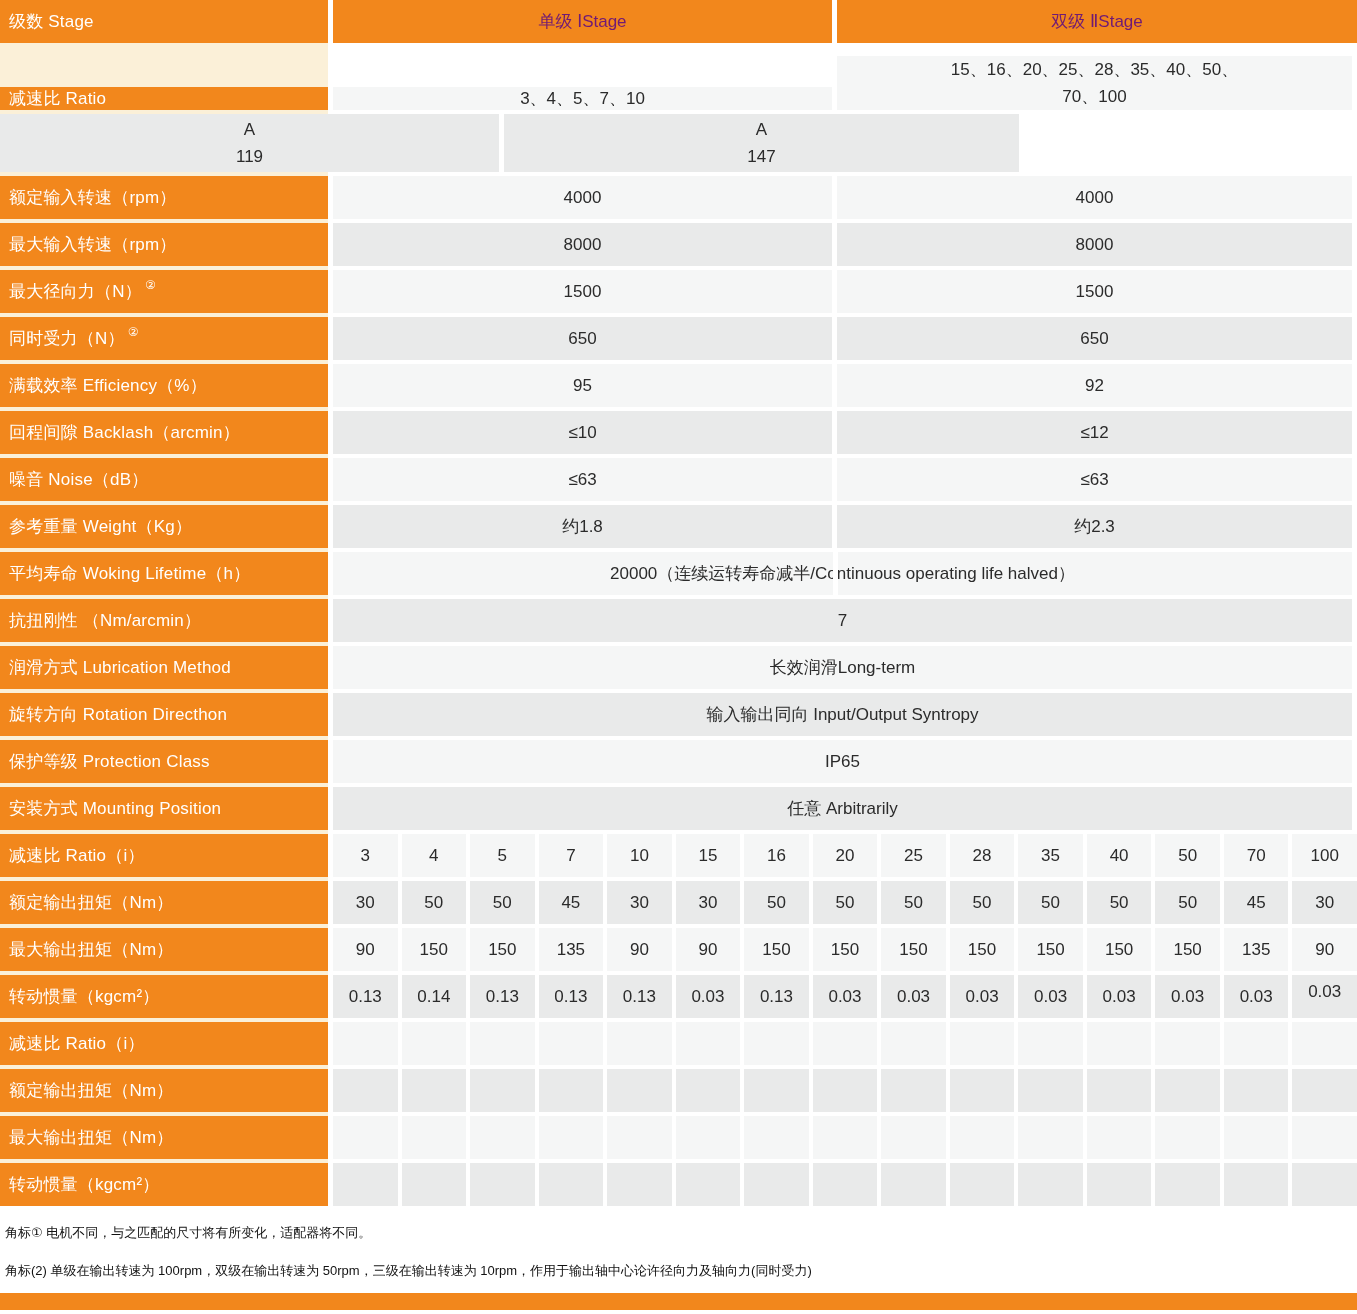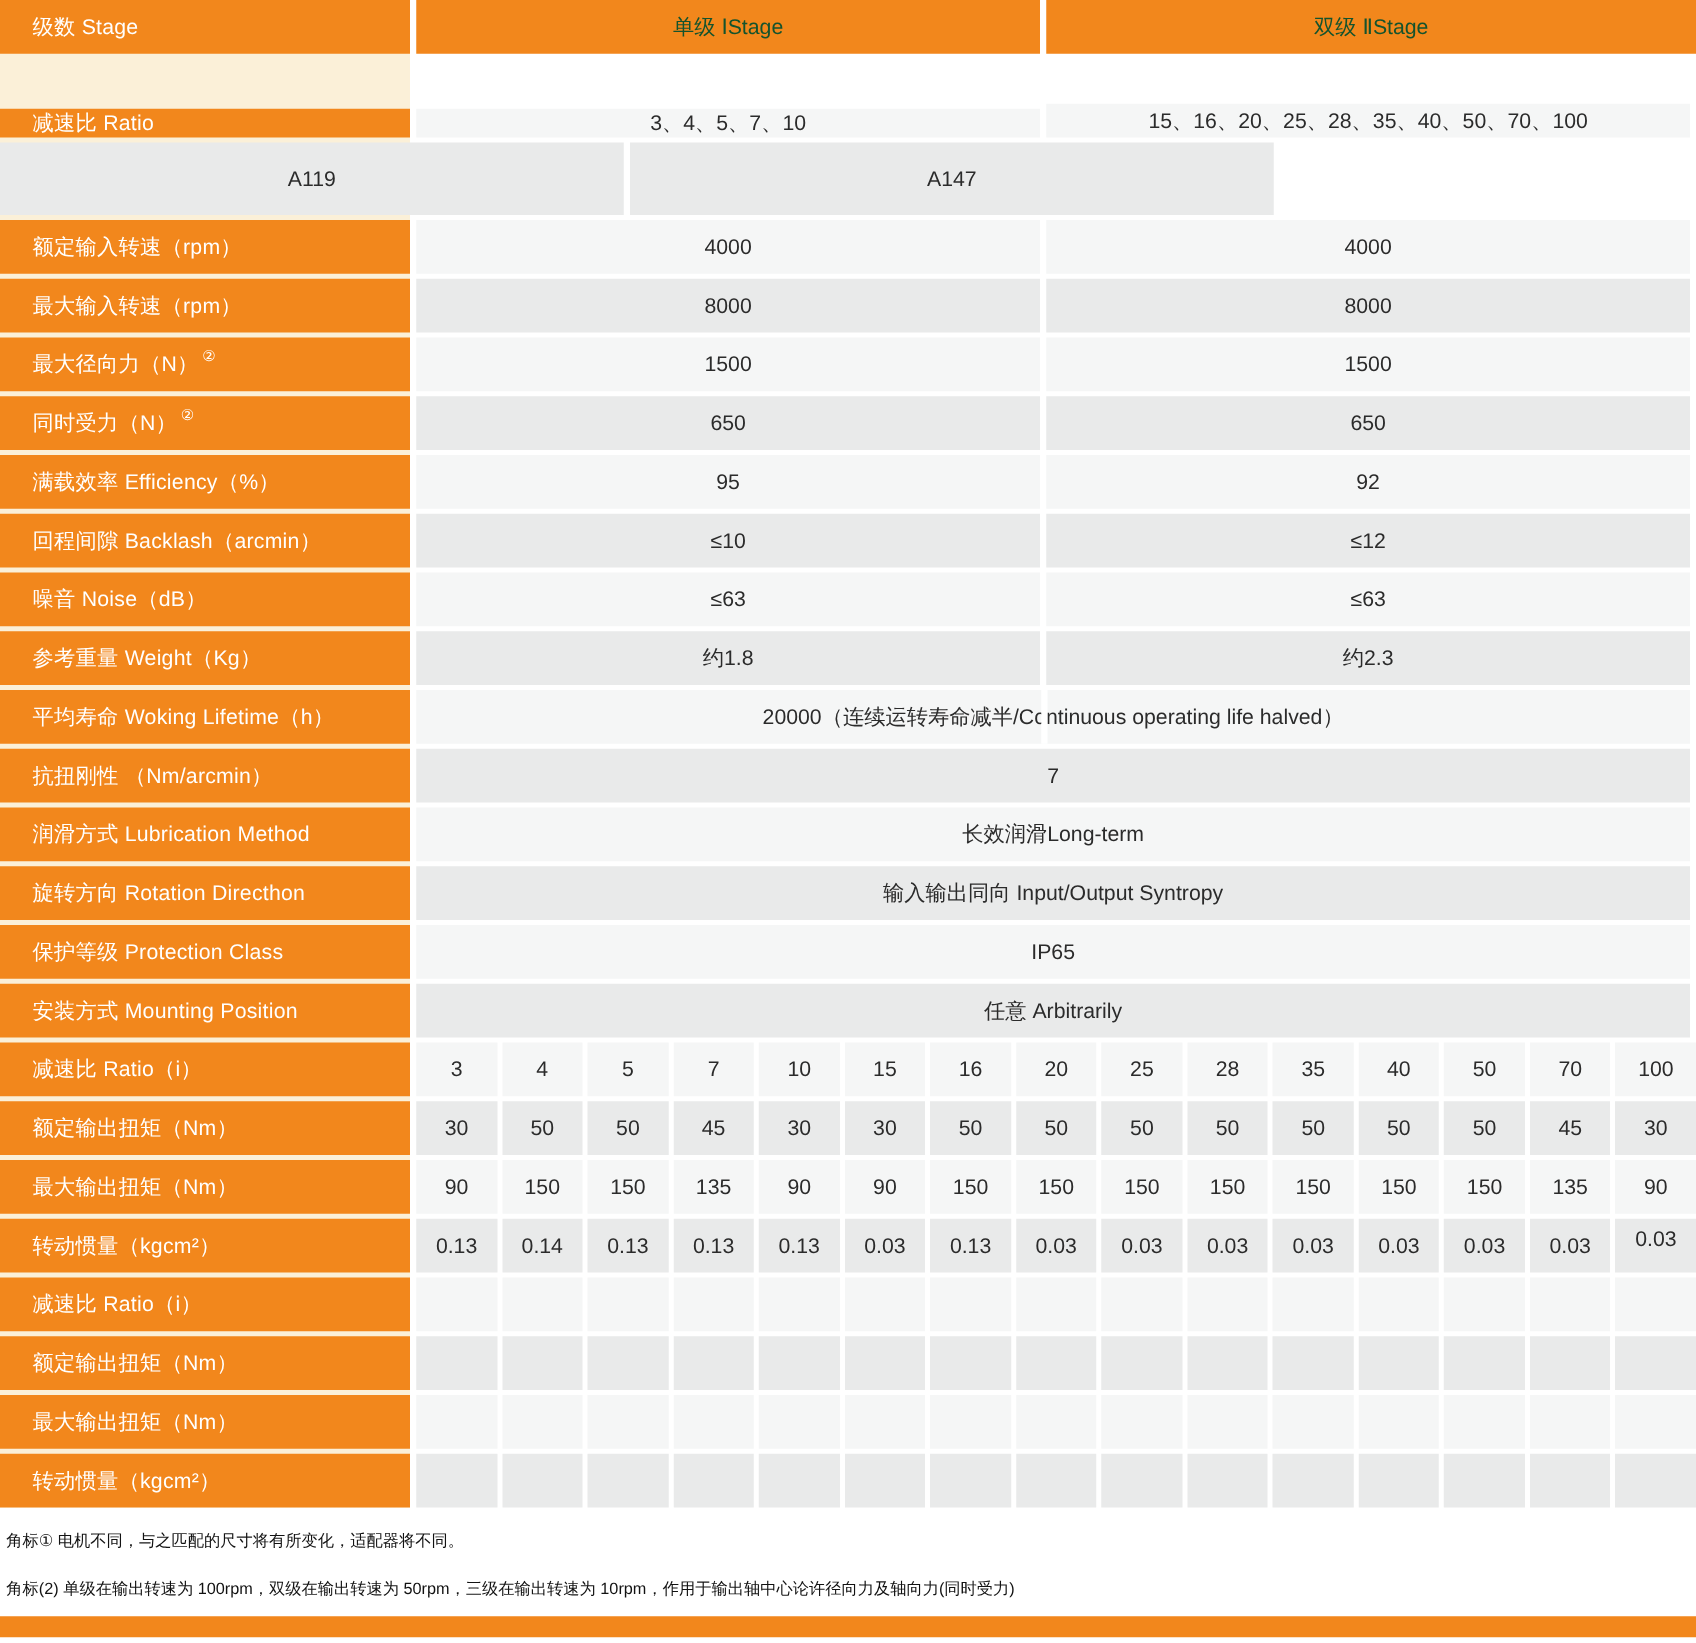--- a/index.html
+++ b/index.html
@@ -3,32 +3,32 @@
 <meta charset="utf-8">
 <style>
   html,body{margin:0;padding:0;background:#ffffff;}
   body{width:1357px;font-family:"Liberation Sans","DejaVu Sans",sans-serif;-webkit-font-smoothing:antialiased;}
   .table{width:1357px;background:linear-gradient(to right,#FBF0D8 0,#FBF0D8 328px,#ffffff 328px);}
   .row{display:flex;height:43px;margin-bottom:4px;}
   .row:last-child{margin-bottom:0;}
   .row.h-ratio{height:63px;align-items:flex-end;}
   .row.h-len{height:58px;}
   .label-cell{width:328px;min-width:328px;box-sizing:border-box;background:#F2871C;color:#ffffff;
-    display:flex;align-items:center;padding-left:26px;margin-right:5px;font-size:17px;letter-spacing:.2px;}
+    display:flex;align-items:center;padding-left:9px;margin-right:5px;font-size:17px;letter-spacing:.2px;}
   .label-cell sup{font-size:12px;margin-left:3px;position:relative;top:-7px;}
-  .hcell{background:#F2871C;color:#14532d;display:flex;align-items:center;justify-content:center;font-size:17px;}
+  .hcell{background:#F2871C;color:#701a75;display:flex;align-items:center;justify-content:center;font-size:17px;}
   .h2{width:499px;margin-right:5px;}
   .h3{flex:1;}
   .cell{display:flex;align-items:center;justify-content:center;font-size:17px;color:#2b2b2b;}
   .c2{width:499px;margin-right:5px;}
   .c3{width:515px;}
   .full{width:1019px;position:relative;}
   .lt{background:#F5F6F6;}
   .dk{background:#E9EAEA;}
-  .two-line{flex-direction:row;line-height:27px;}
+  .two-line{flex-direction:column;line-height:27px;}
   .split{position:absolute;left:500px;top:0;bottom:0;width:5px;background:#ffffff;}
   .grid{flex:1;display:flex;gap:4px;}
   .mcell{flex:1;display:flex;align-items:center;justify-content:center;font-size:17px;color:#2b2b2b;}
   .glt .mcell{background:#F5F6F6;}
   .gdk .mcell{background:#E9EAEA;}
   .row-inertia .mcell:last-child{align-items:flex-start;padding-top:7px;}
   .notes{height:87px;box-sizing:border-box;padding:8px 0 0 5px;font-size:13px;line-height:38px;color:#121212;}
   .notes div{white-space:nowrap;}
   .footer-bar{height:17px;background:#F2871C;}
 </style>

